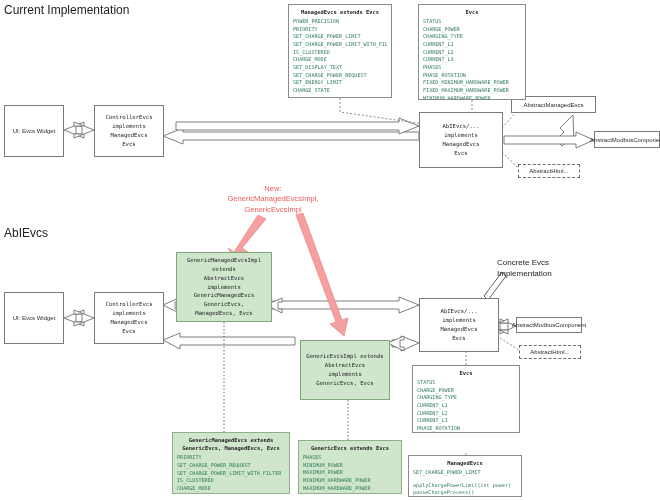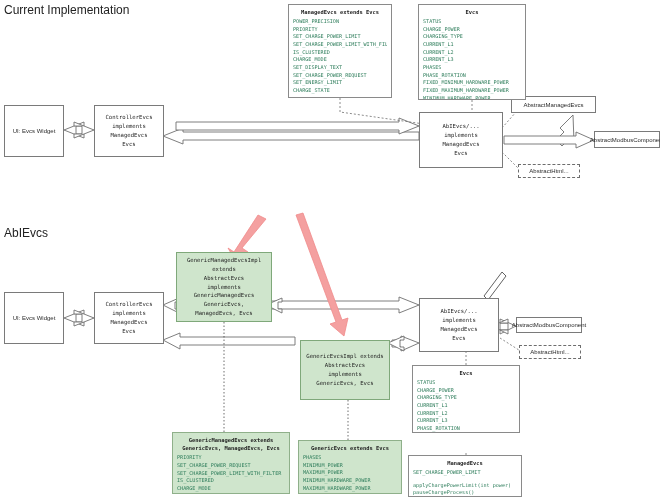--- a/index.html
+++ b/index.html
@@ -220,20 +220,23 @@
         <div>CURRENT_L2</div>
         <div>CURRENT_L3</div>
         <div>PHASES</div>
         <div>PHASE_ROTATION</div>
         <div>FIXED_MINIMUM_HARDWARE_POWER</div>
         <div>FIXED_MAXIMUM_HARDWARE_POWER</div>
         <div>MINIMUM_HARDWARE_POWER</div>
       </div>
   </div>
 
+  <div class="note-red" style="left:208px;top:184px;width:130px;">New:
+GenericManagedEvcsImpl,
+GenericEvcsImpl</div>
 
   <div class="box" style="left:4px;top:292px;width:60px;height:52px;">
     <span class="sans-center">UI: Evcs Widget</span>
   </div>
 
   <div class="box" style="left:94px;top:292px;width:70px;height:52px;">
     <span class="mono-center">ControllerEvcs
 implements
 ManagedEvcs
 Evcs</span>
@@ -264,20 +267,22 @@
   </div>
 
   <div class="box label-box" style="left:516px;top:317px;width:66px;height:16px;">
     <span>AbstractModbusComponent</span>
   </div>
 
   <div class="box label-box dashed" style="left:519px;top:345px;width:62px;height:14px;">
     <span>AbstractHtml...</span>
   </div>
 
+  <div class="note-black" style="left:497px;top:258px;width:120px;">Concrete Evcs
+Implementation</div>
 
   <div class="classbox" style="left:412px;top:365px;width:108px;height:68px;">
     <div class="cb-title">Evcs</div>
     <div class="cb-list">
         <div>STATUS</div>
         <div>CHARGE_POWER</div>
         <div>CHARGING_TYPE</div>
         <div>CURRENT_L1</div>
         <div>CURRENT_L2</div>
         <div>CURRENT_L3</div>

